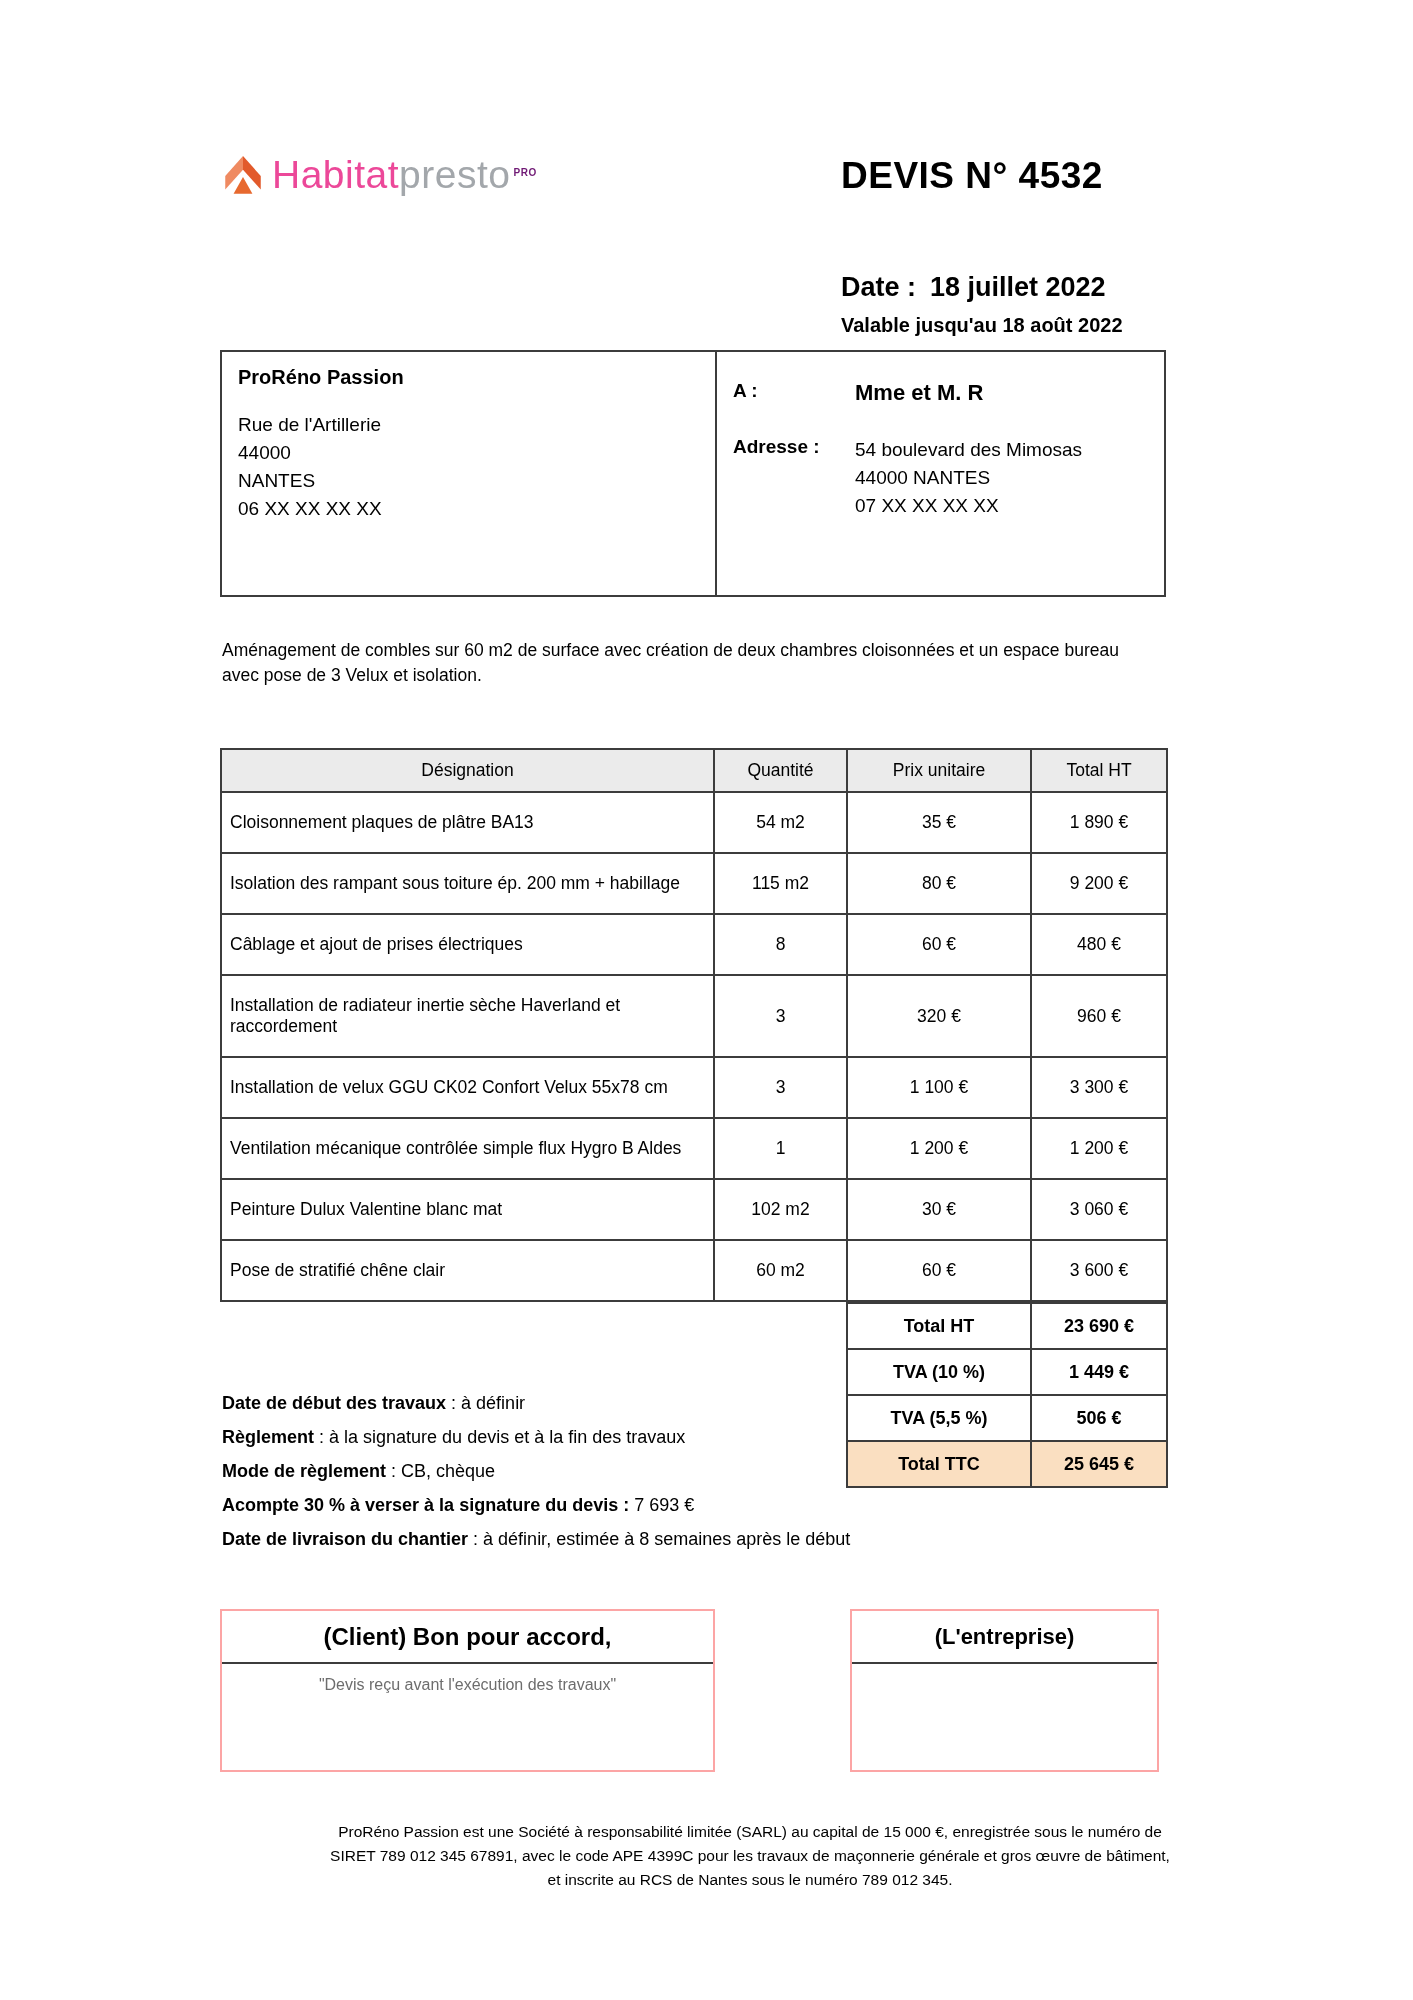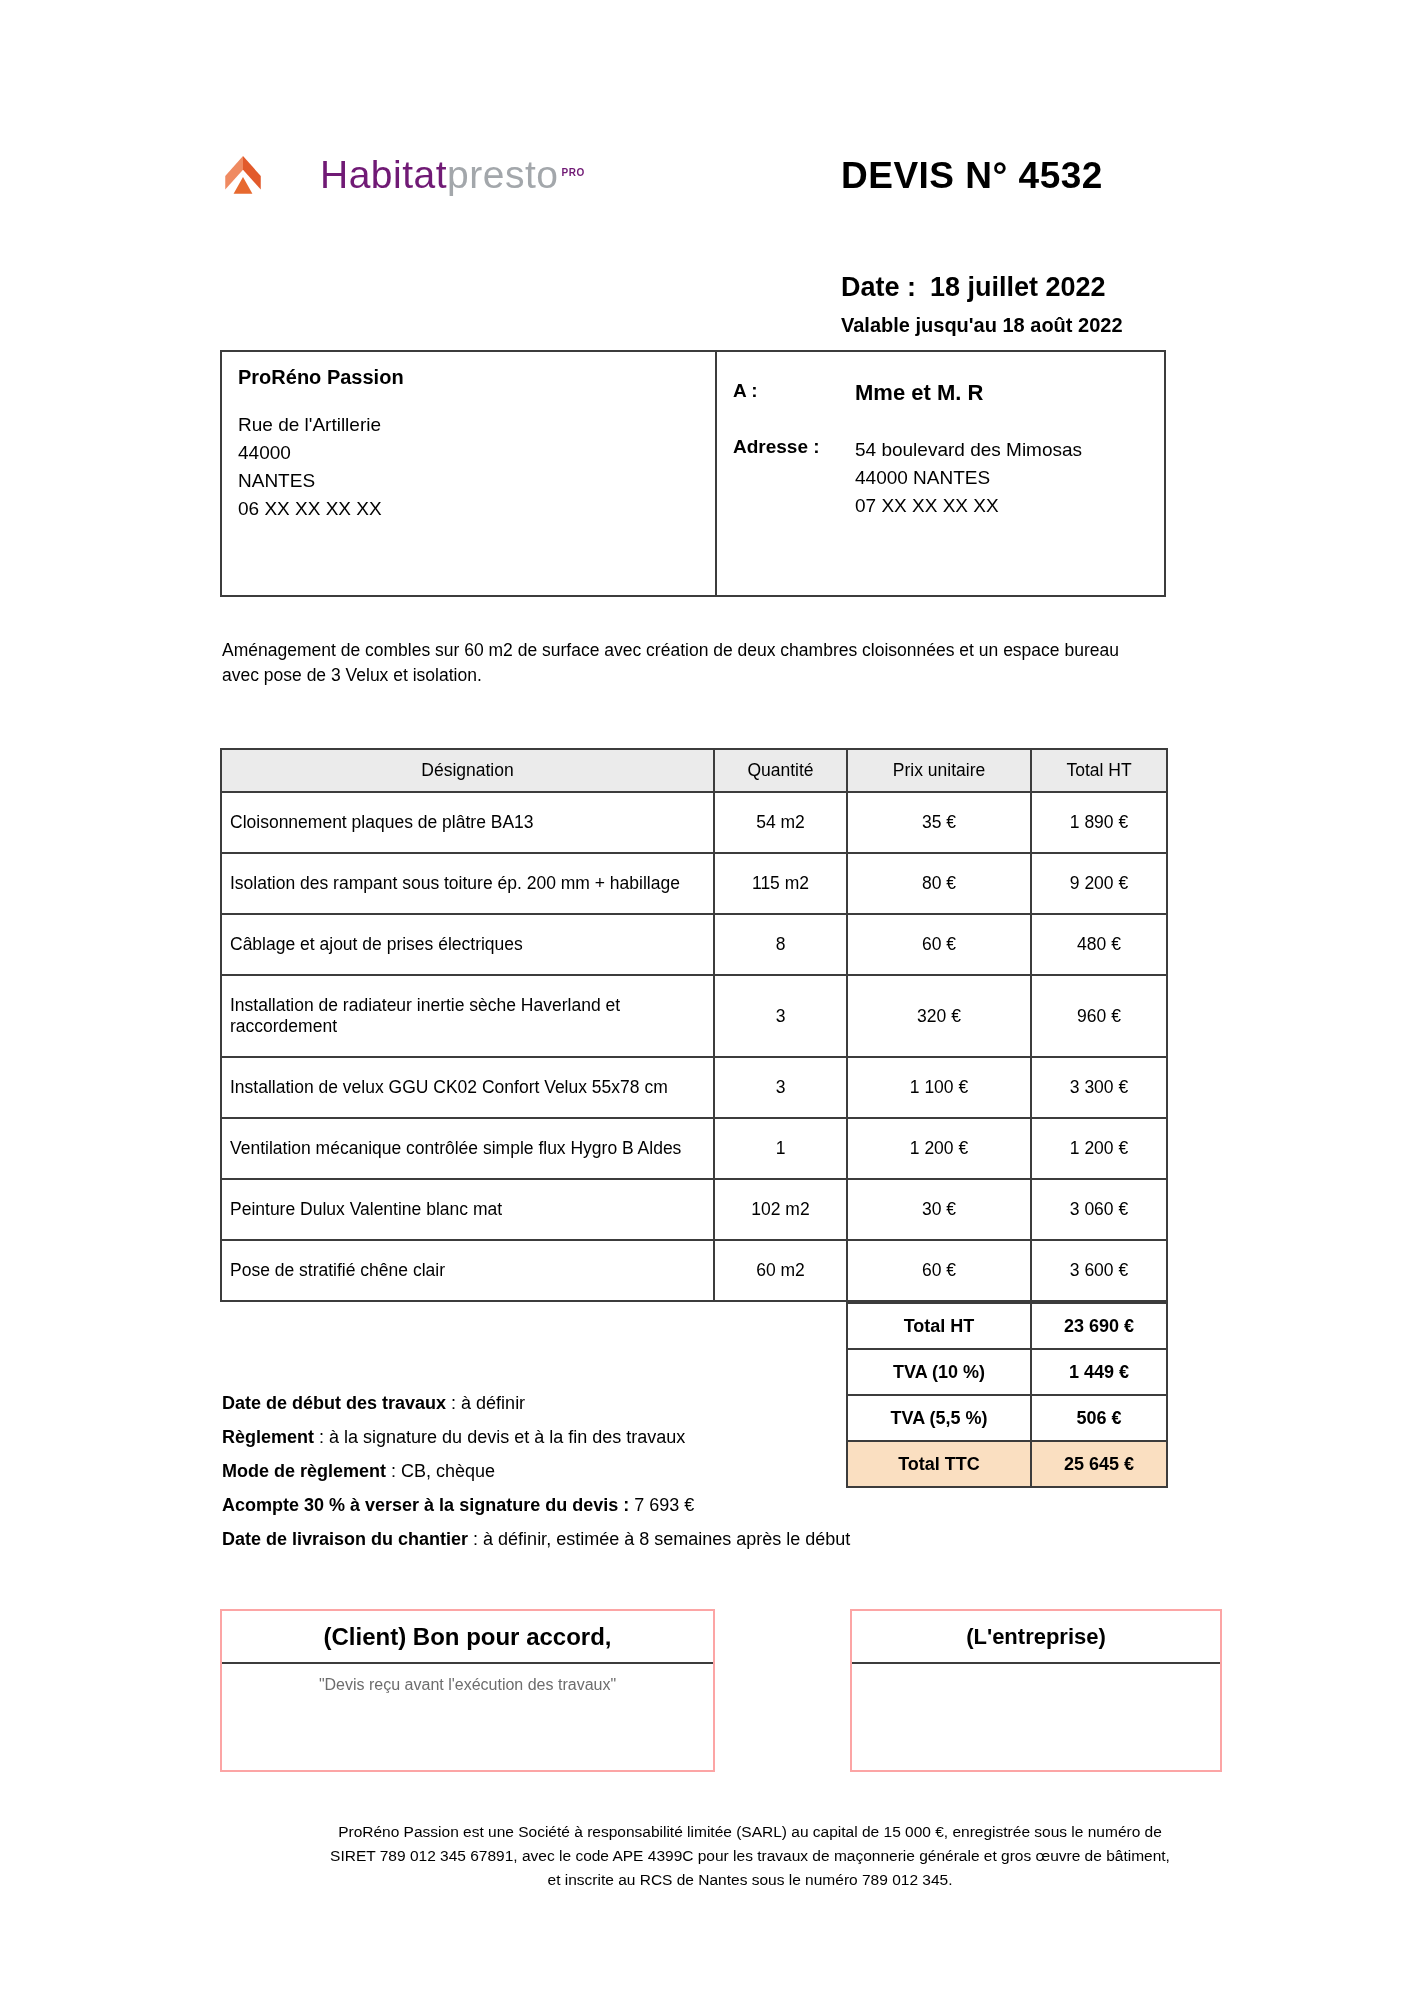--- a/index.html
+++ b/index.html
@@ -4,21 +4,21 @@
 <style>
   * { margin:0; padding:0; box-sizing:border-box; }
   html,body { background:#fff; }
   body { font-family:"Liberation Sans","DejaVu Sans",sans-serif; color:#000; }
   .page { position:relative; width:1413px; height:2000px; background:#fff; margin:0 auto; overflow:hidden; }
 
   
   .logo { position:absolute; left:222px; top:152px; display:flex; align-items:flex-start; }
   .logo svg { width:42px; height:46px; margin-right:8px; margin-top:2px; }
   .logo-word { font-size:39px; font-weight:400; letter-spacing:0.5px; line-height:46px; }
-  .logo-word .w1 { color:#701a75;margin-left:48px; }
+  .logo-word .w1 { color:#ec4899; }
   .logo-word .w2 { color:#a3a7ab; }
   .logo-badge { font-size:10px; font-weight:bold; color:#701a75; margin-left:3px; margin-top:15px; letter-spacing:0.5px; }
 
   
   .doc-title { position:absolute; left:841px; top:155px; font-size:37px; font-weight:bold; letter-spacing:0.5px; }
   .date-line { position:absolute; left:841px; top:272px; font-size:27px; font-weight:bold; }
   .date-line .gap { display:inline-block; width:14px; }
   .validity  { position:absolute; left:841px; top:314px; font-size:20px; font-weight:bold; }
 
   
@@ -55,21 +55,21 @@
   .totals-table .t-value { width:136px; }
 
   
   .terms { position:absolute; left:222px; top:1392px; font-size:18px; }
   .terms > div { margin-bottom:12px; line-height:22px; }
   .terms .b { font-weight:bold; }
 
   
   .sig-box { position:absolute; top:1609px; border:2px solid #fca5a5; }
   .sig-client { left:220px; width:495px; height:163px; }
-  .sig-company { left:850px; width:372px; height:163px; }
+  .sig-company { left:850px; width:309px; height:163px; }
   .sig-head { border-bottom:2px solid #3c3c3c; height:53px; display:flex; align-items:center; justify-content:center; font-weight:bold; }
   .sig-client .sig-head { font-size:24px; }
   .sig-company .sig-head { font-size:22px; }
   .sig-note { text-align:center; color:#6d6d6d; font-size:16px; padding-top:12px; }
 
   
   .footer { position:absolute; left:180px; top:1820px; width:1140px; text-align:center; font-size:15.5px; line-height:24px; }
 </style>
 </head>
 <body>

